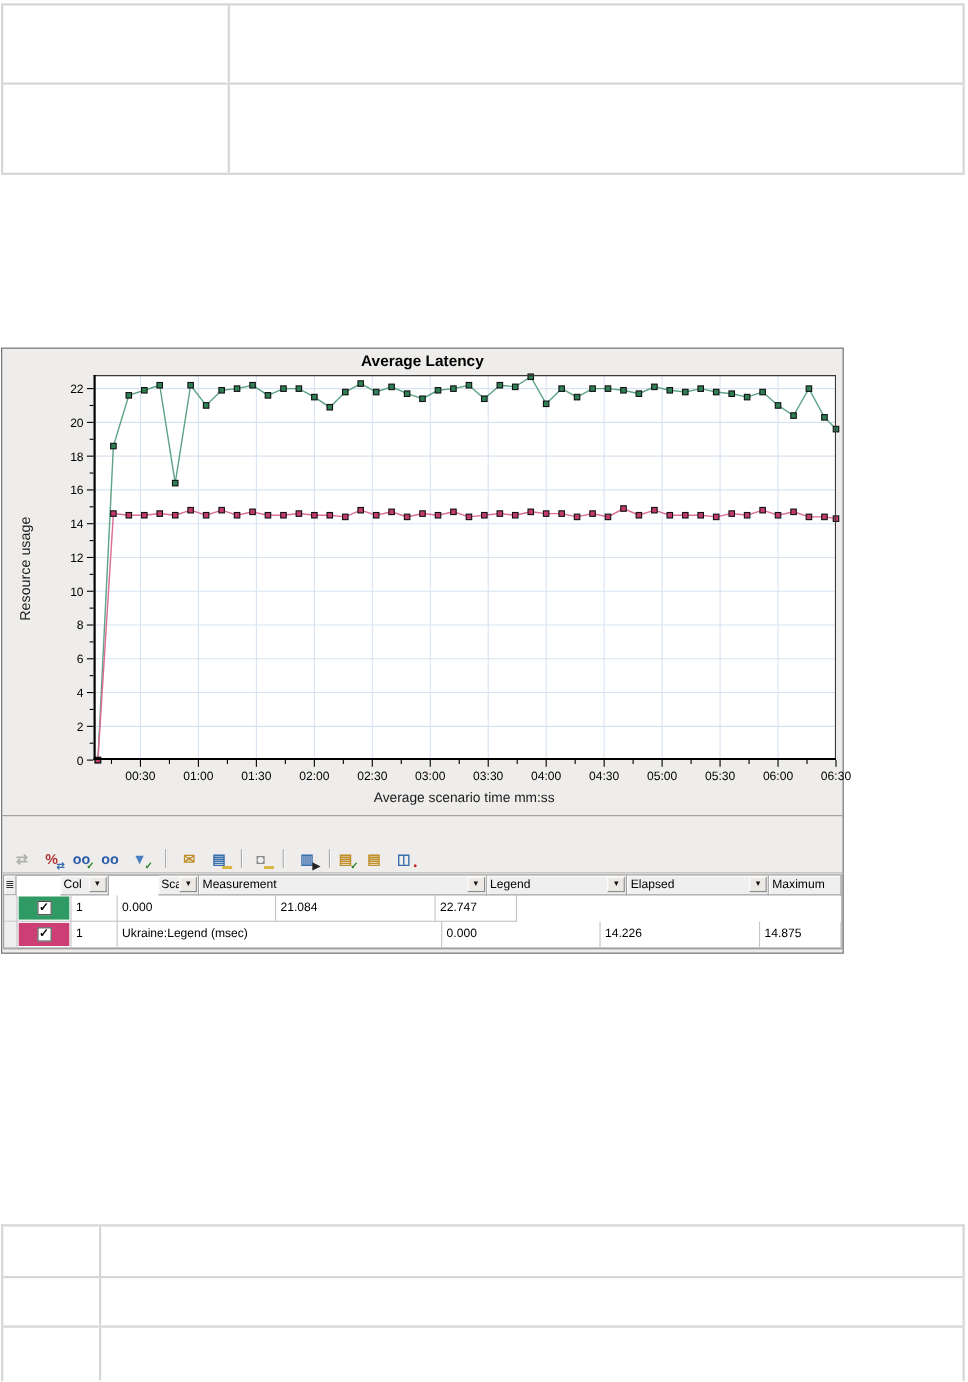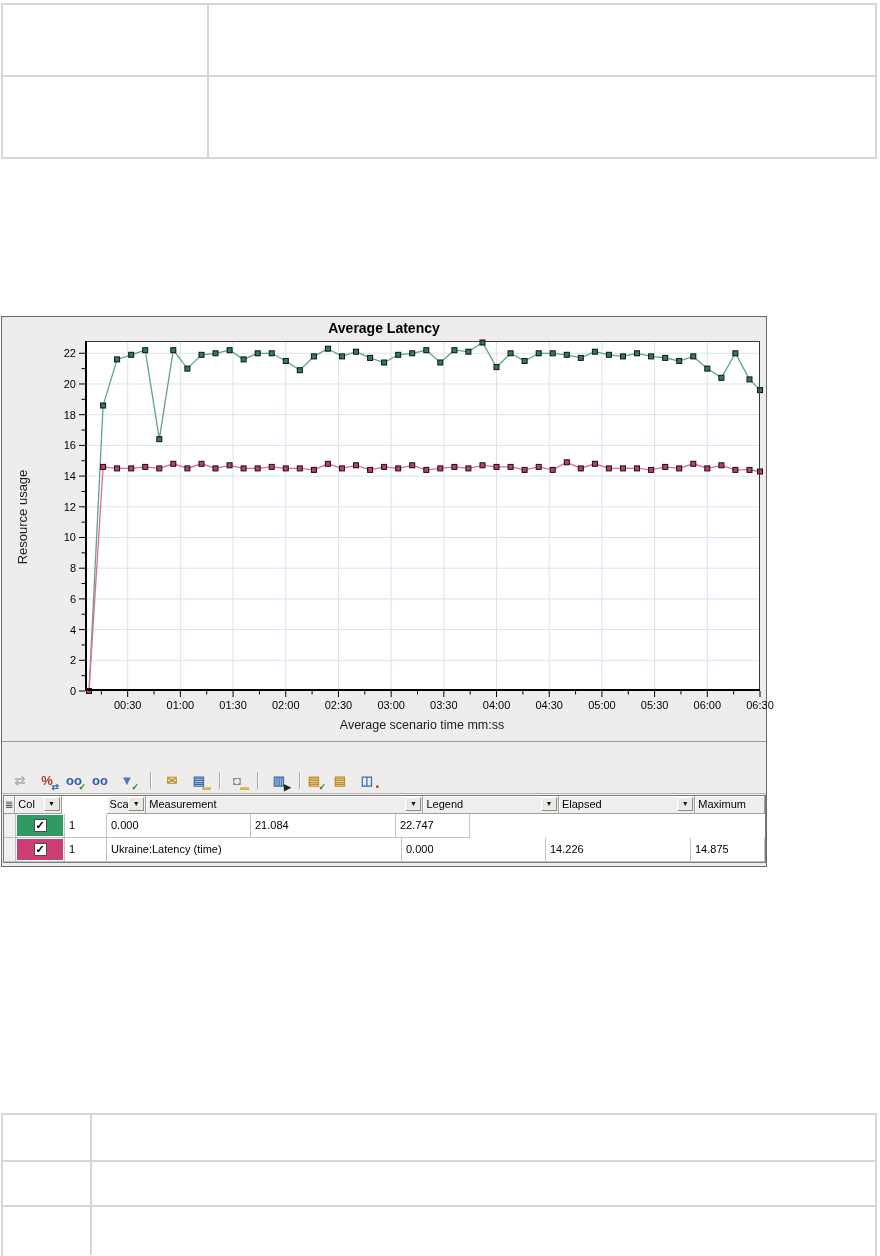--- a/index.html
+++ b/index.html
@@ -304,21 +304,21 @@
         <span class="tsep" style="left: 217px;"></span>
         <span class="tsep" style="left: 255px;"></span>
         <span class="tsep" style="left: 297px;"></span>
       </div>
 
     <div class="legend-table" id="legend-table">
         <div class="lt-row lt-head">
           <div class="lt-cell" style="width: 12px; padding-left: 0px;">
             <span class="corner-glyph">≣</span>
           </div>
-          <div class="lt-cell" style="width: 49px;"><span>Col</span><span class="dd-btn">▼</span></div>
+          <div class="lt-cell" style="width: 49px; margin-left: 40px;"><span>Col</span><span class="dd-btn">▼</span></div>
           <div class="lt-cell" style="width: 42px; margin-left: 45px;"><span>Sca</span><span class="dd-btn">▼</span></div>
           <div class="lt-cell" style="width: 295px;"><span>Measurement</span><span class="dd-btn">▼</span></div>
           <div class="lt-cell" style="width: 144px;"><span>Legend</span><span class="dd-btn">▼</span></div>
           <div class="lt-cell" style="width: 145px;"><span>Elapsed</span><span class="dd-btn">▼</span></div>
           <div class="lt-cell" style="width: 74px;"><span>Maximum</span></div>
         </div>
         <div class="lt-body">
           <div class="lt-row">
             <div class="lt-cell rowsel" style="width: 12px;"></div>
             <div class="lt-cell" style="width: 49px; padding: 0px;">
@@ -332,21 +332,21 @@
             <div class="lt-cell" style="width: 74px;">22.747</div>
           </div>
           <div class="lt-row">
             <div class="lt-cell rowsel" style="width: 12px;"></div>
             <div class="lt-cell" style="width: 49px; padding: 0px;">
               <div class="swatch" style="background: rgb(204, 62, 116);">
                 <span class="cbx">✓</span>
               </div>
             </div>
             <div class="lt-cell" style="width: 42px;">1</div>
-            <div class="lt-cell" style="width: 295px;">Ukraine:Latency (time)</div>
+            <div class="lt-cell" style="width: 295px;">Ukraine:Legend (msec)</div>
             <div class="lt-cell" style="width: 144px;">0.000</div>
             <div class="lt-cell" style="width: 145px;">14.226</div>
             <div class="lt-cell" style="width: 74px;">14.875</div>
           </div>
         </div>
       </div>
   </div>
 
   <div class="doc-table" id="bottom-table">
     <div class="dt-row" style="height:45px">

